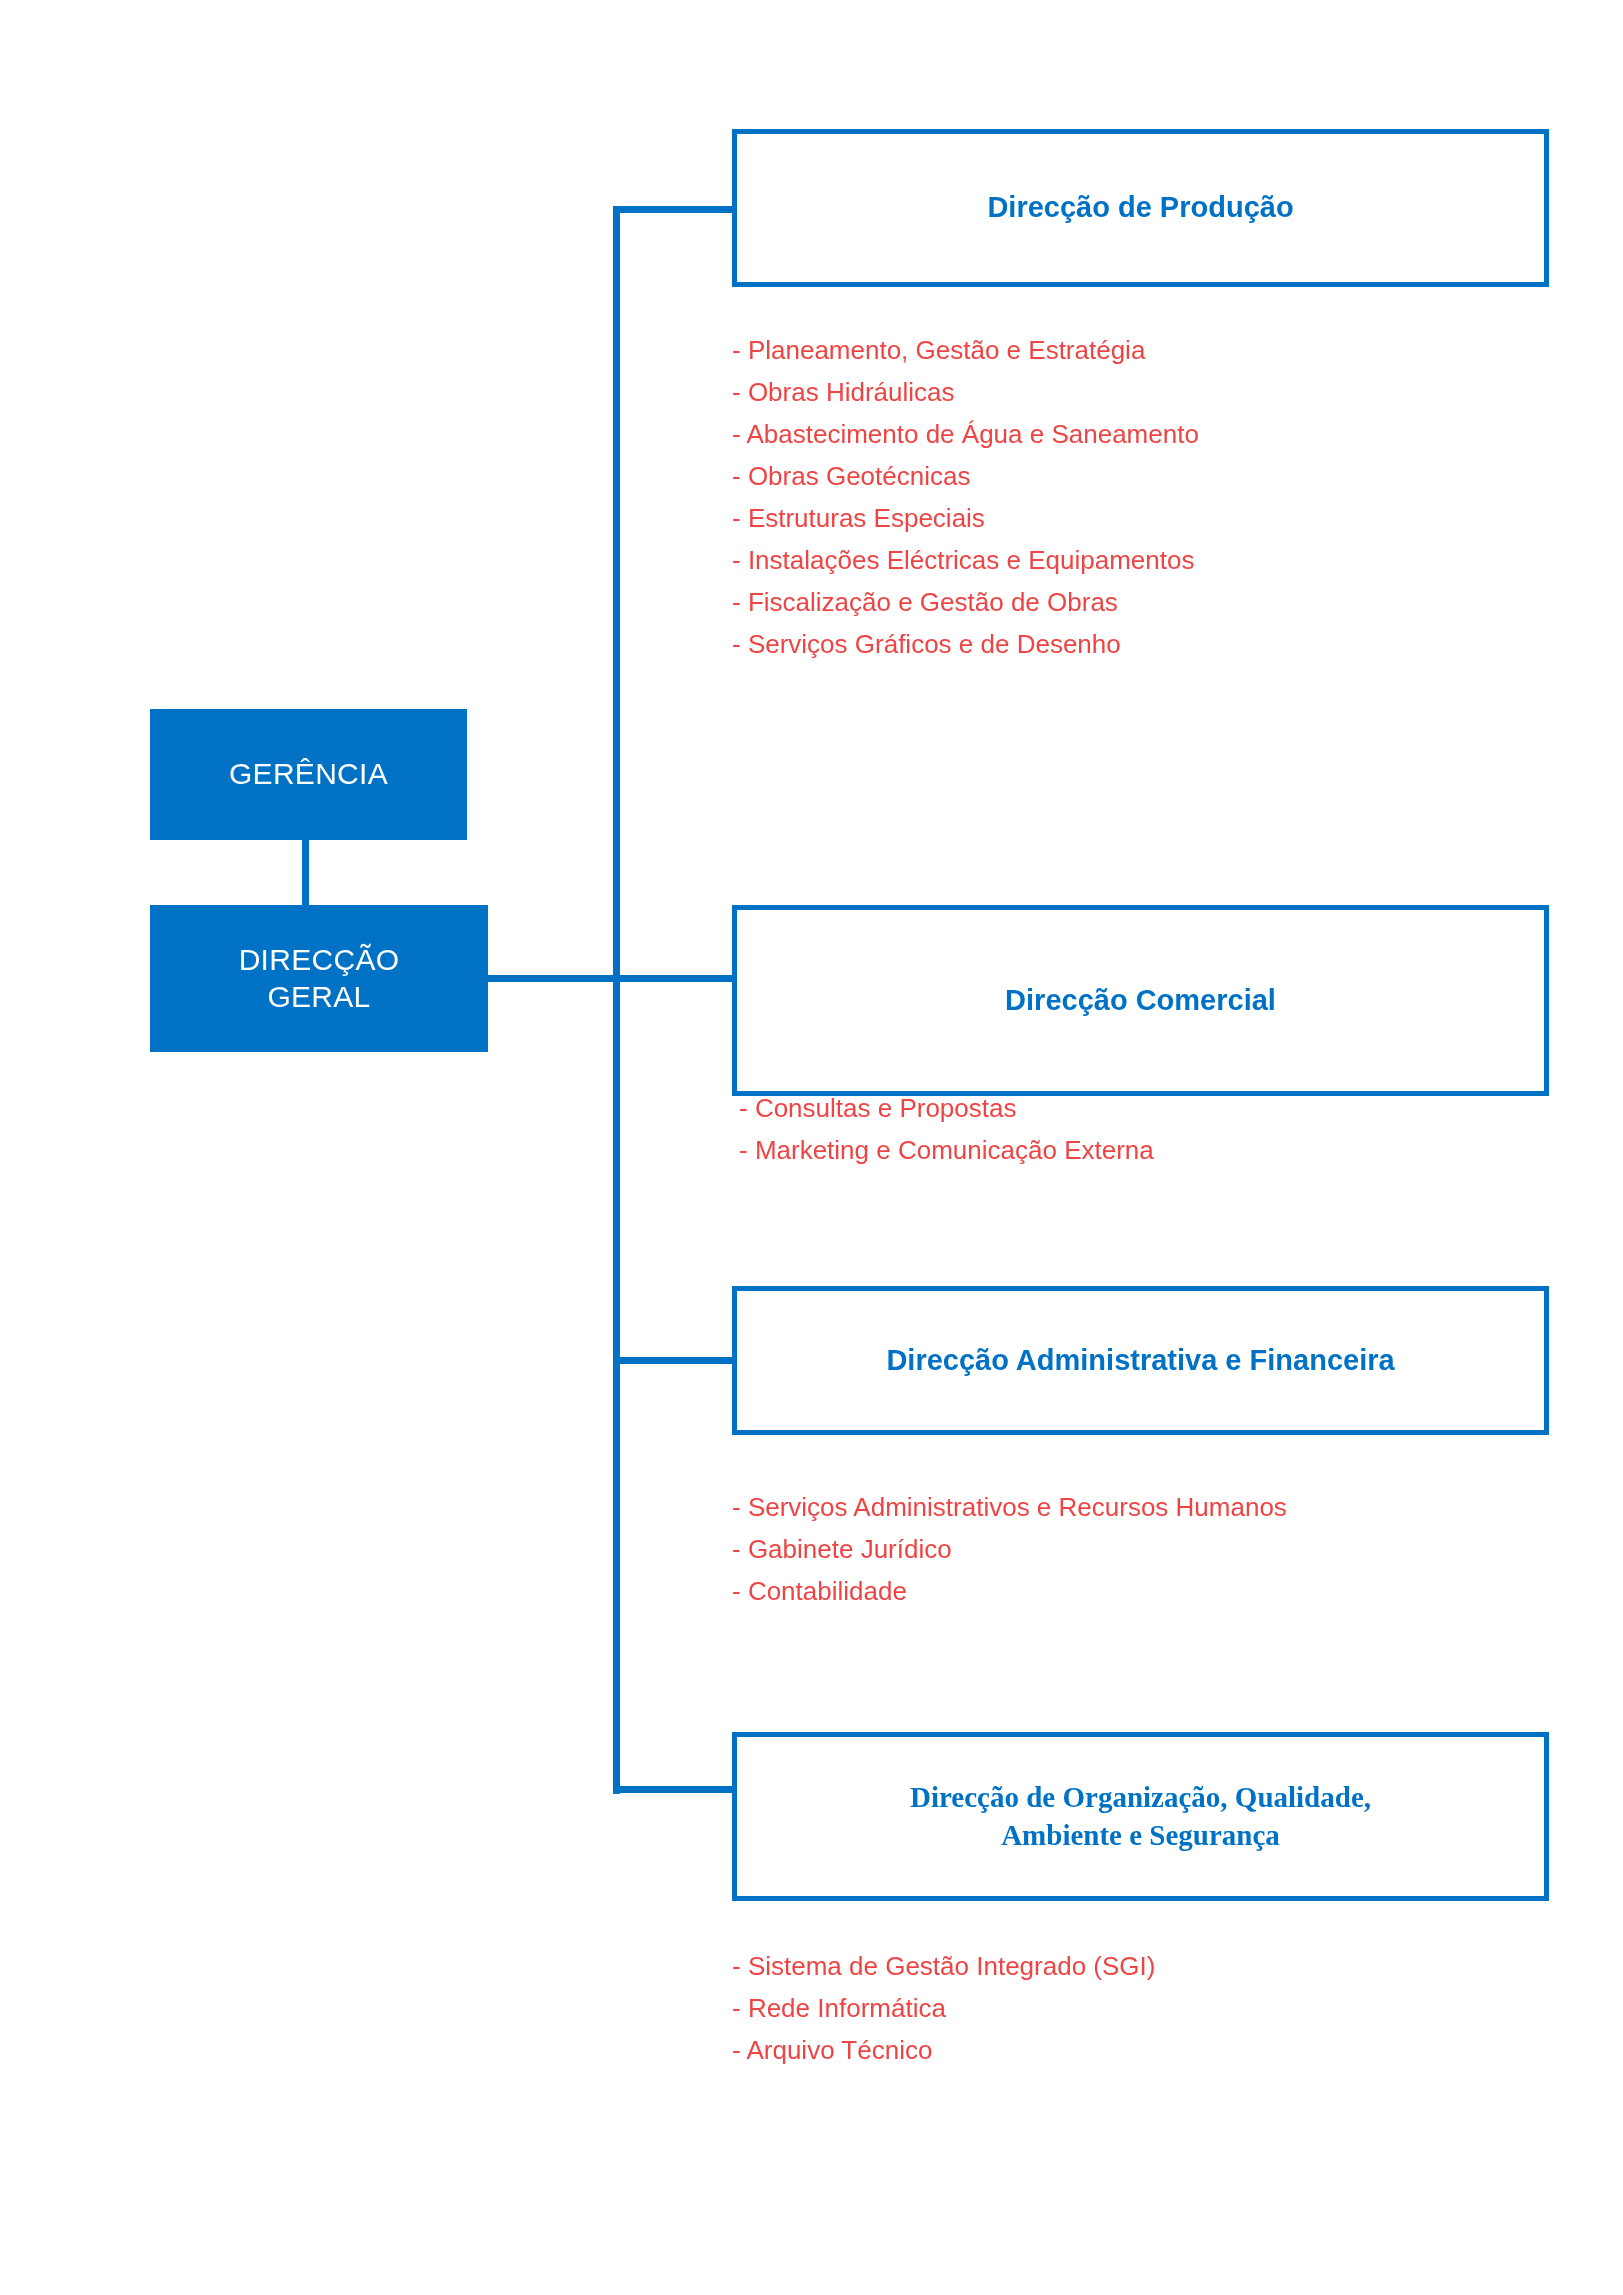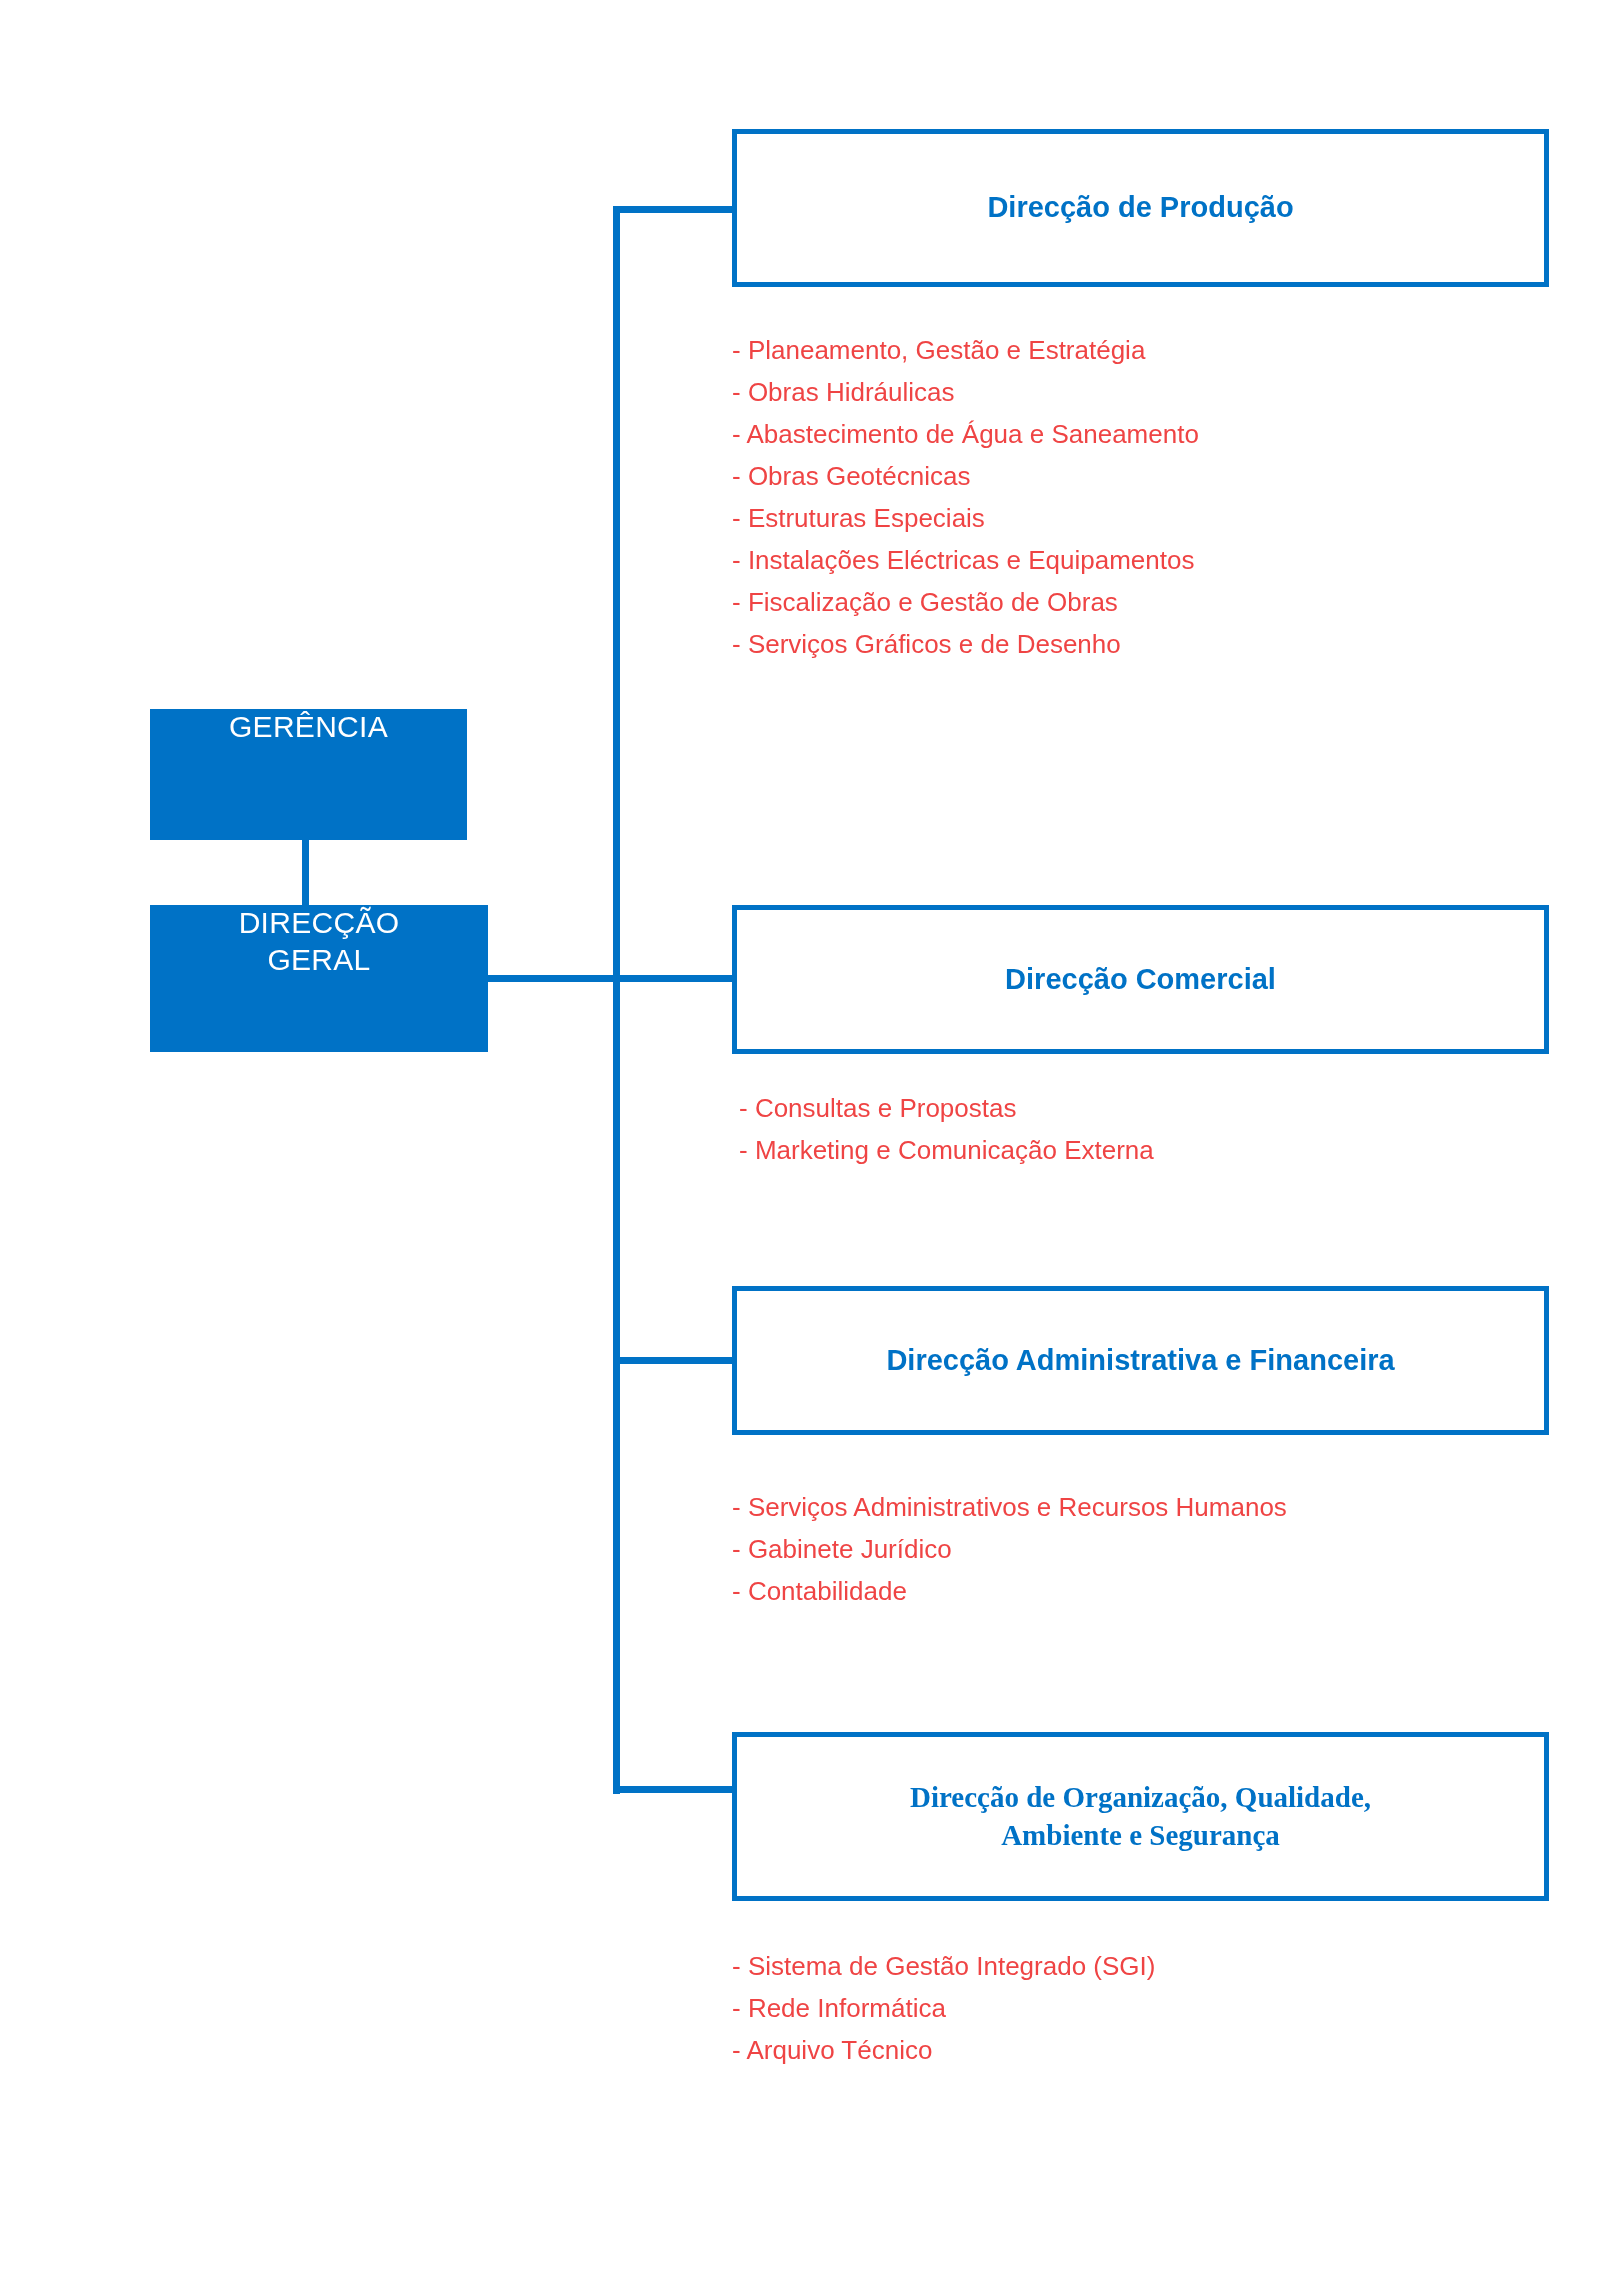--- a/index.html
+++ b/index.html
@@ -5,21 +5,21 @@
   html,body{margin:0;padding:0;background:#ffffff;}
   body{width:1624px;height:2295px;position:relative;font-family:"Liberation Sans",sans-serif;overflow:hidden;}
 
   #chart{position:absolute;inset:0;}
 
   
   .solid-box{
     position:absolute;
     background:var(--brand,#0072C6);
     color:#ffffff;
-    display:flex;justify-content:center;
+    display:flex;align-items:center;justify-content:center;
     text-align:center;
     font-size:30px;
     font-weight:400;
     letter-spacing:0.3px;
     line-height:1.22;
     box-sizing:border-box;
   }
   #box-gerencia{left:150px;top:709px;width:317px;height:131px;}
   #box-direccao-geral{left:150px;top:905px;width:338px;height:147px;}
 
@@ -32,21 +32,21 @@
     box-sizing:border-box;
     display:flex;align-items:center;justify-content:center;
     text-align:center;
     color:var(--brand,#0072C6);
     font-weight:bold;
     font-size:29px;
     line-height:1.28;
     padding:13px 17px;
   }
   #box-producao{top:129px;height:158px;}
-  #box-comercial{top:905px;height:149px;}
+  #box-comercial{top:905px;height:191px;}
   #box-administrativa{top:1286px;height:149px;}
   #box-organizacao{top:1732px;height:169px;font-family:Liberation Serif, serif;}
 
   
   .conn{position:absolute;background:var(--brand,#0072C6);}
   #conn-gerencia-geral{left:302px;top:840px;width:7.2px;height:65px;}
   #conn-geral-trunk{left:467px;top:975px;width:265px;height:7.2px;}
   #trunk{left:613px;top:206px;width:7.2px;height:1588px;}
   #stub-producao{left:613px;top:206px;width:119px;height:7.2px;}
   #stub-comercial{left:613px;top:975px;width:119px;height:7.2px;}

